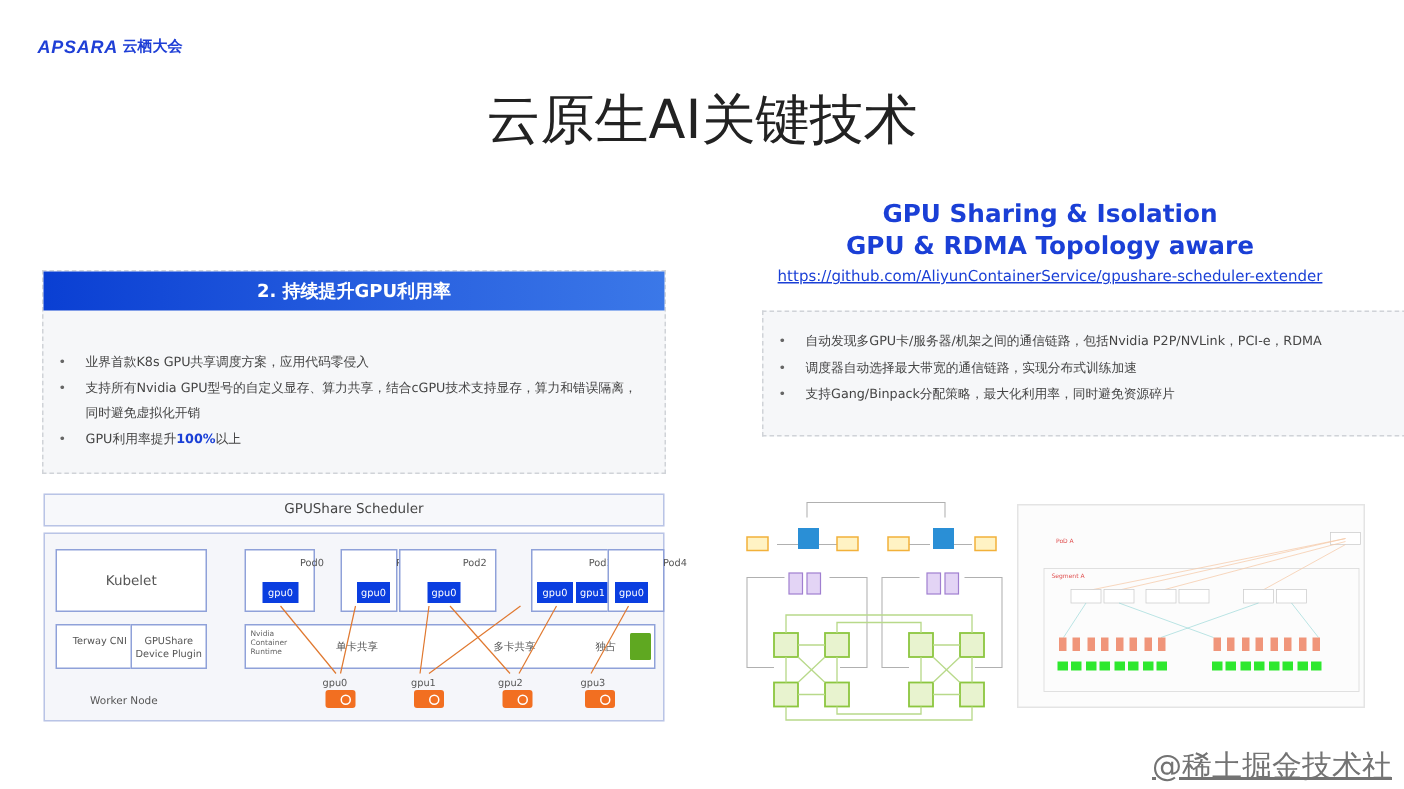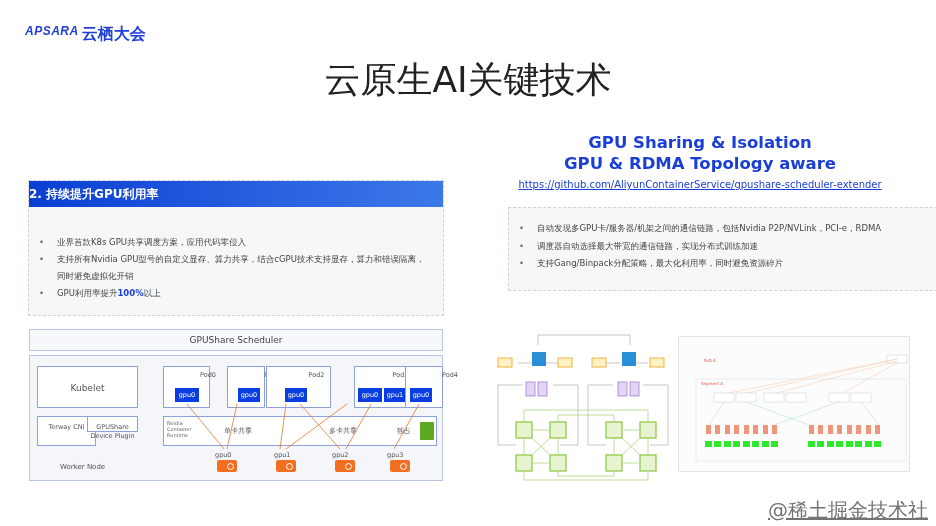--- a/index.html
+++ b/index.html
@@ -1,35 +1,35 @@
 <!DOCTYPE html>
 <html><head>
 <meta charset="utf-8">
 <style>
   * { box-sizing: border-box; margin: 0; padding: 0; }
   body { width: 936px; height: 526px; background: #ffffff; position: relative; overflow: hidden; font-family: "DejaVu Sans", "Liberation Sans", sans-serif; color: #333; }
   .logo { position: absolute; left: 25px; top: 24px; display: flex; gap: 3px; }
   .logo .brand { font-family: "Liberation Sans", sans-serif; font-weight: bold; font-style: italic; font-size: 12px; color: #1f3fd6; letter-spacing: 0.5px; }
-  .logo .cn { font-size: 16px; color: #1f3fd6; font-weight: bold; }
+  .logo .cn { font-size: 10px; color: #1f3fd6; font-weight: bold; }
   .page-title { position: absolute; left: 0; width: 936px; top: 56px; text-align: center; font-size: 36px; color: #222; font-weight: normal; }
 
   .left-card { position: absolute; left: 28px; top: 180px; width: 416px; height: 136px; background: #f6f7f9; border: 1px dashed #d0d3d8; }
-  .left-card .bar { height: 26px; background: linear-gradient(90deg, #0a3fd3 0%, #2a62e0 60%, #3b78e8 100%); color: #fff; font-size: 12px; font-weight: bold; line-height: 26px; }
+  .left-card .bar { height: 26px; background: linear-gradient(90deg, #0a3fd3 0%, #2a62e0 60%, #3b78e8 100%); color: #fff; font-size: 12px; font-weight: bold; text-align: center; line-height: 26px; }
   .bullets { list-style: none; padding: 27px 14px 0 10px; font-size: 8.5px; color: #444; line-height: 17px; }
   .bullets li { position: relative; padding-left: 18px; }
   .bullets li::before { content: "•"; position: absolute; left: 0; color: #666; }
   .bullets b { color: #1a3fd6; }
 
   .diagram { position: absolute; left: 29px; top: 329px; width: 414px; height: 152px; }
   .sched { position: absolute; left: 0; top: 0; width: 414px; height: 22px; border: 1px solid #b9c4e6; background: #f7f8fb; text-align: center; font-size: 9px; line-height: 20px; color: #444; }
   .node { position: absolute; left: 0; top: 26px; width: 414px; height: 126px; border: 1px solid #b9c4e6; background: #f5f6fa; }
   .box { position: absolute; border: 1px solid #8fa1d9; background: #fff; font-size: 7px; color: #555; text-align: center; }
   .kubelet { left: 7px; top: 10px; width: 101px; height: 42px; line-height: 42px; font-size: 9px; }
   .terway { left: 7px; top: 60px; width: 59px; height: 30px; padding-top: 6px; line-height: 9px; font-size: 6.5px; }
-  .gpuplugin { left: 57px; top: 60px; width: 51px; height: 16px; padding-top: 6px; line-height: 9px; font-size: 6.5px; }
+  .gpuplugin { left: 57px; top: 60px; width: 51px; height: 30px; padding-top: 6px; line-height: 9px; font-size: 6.5px; }
   .worker { position: absolute; left: 30px; top: 107px; font-size: 7px; color: #555; }
   .pod { top: 10px; height: 42px; font-size: 6.5px; padding-top: 4px; padding-left: 36px; }
   .pod .lbl { display: block; }
   .chip { position: absolute; top: 21px; height: 14px; background: #0a3ee0; color: #fff; font-size: 6.5px; line-height: 14px; text-align: center; }
   .runtime { left: 133px; top: 60px; width: 274px; height: 30px; }
   .runtime .rt { position: absolute; left: 3px; top: 3px; font-size: 5px; line-height: 6px; text-align: left; color: #666; }
   .runtime .share { position: absolute; top: 9px; font-size: 7px; color: #555; }
   .nvidia { position: absolute; right: 2px; top: 5px; width: 14px; height: 18px; background: #5fa821; border-radius: 1px; }
   .gpulbl { position: absolute; top: 95px; font-size: 6.5px; color: #555; }
   .gpucard { position: absolute; top: 104px; width: 20px; height: 12px; background: #f26f21; border-radius: 2px; }

